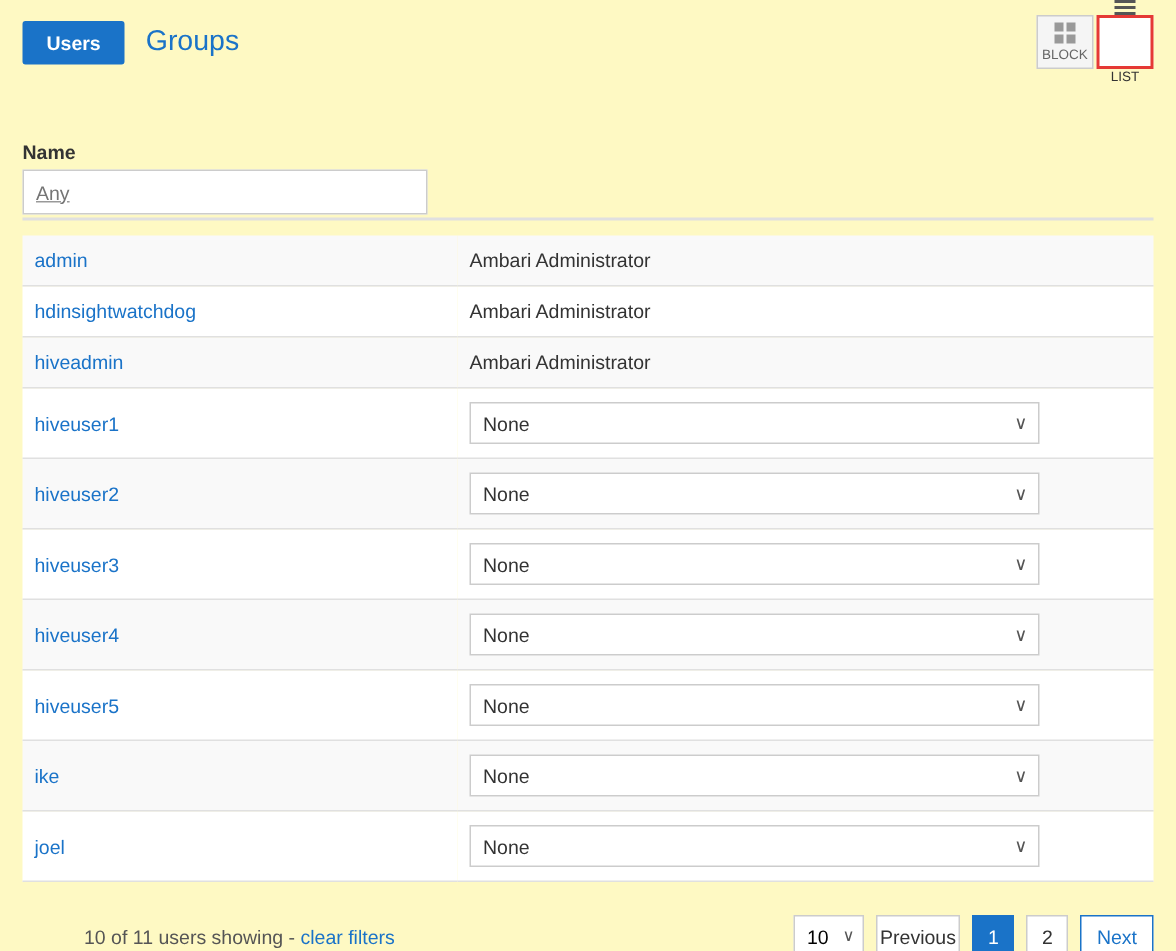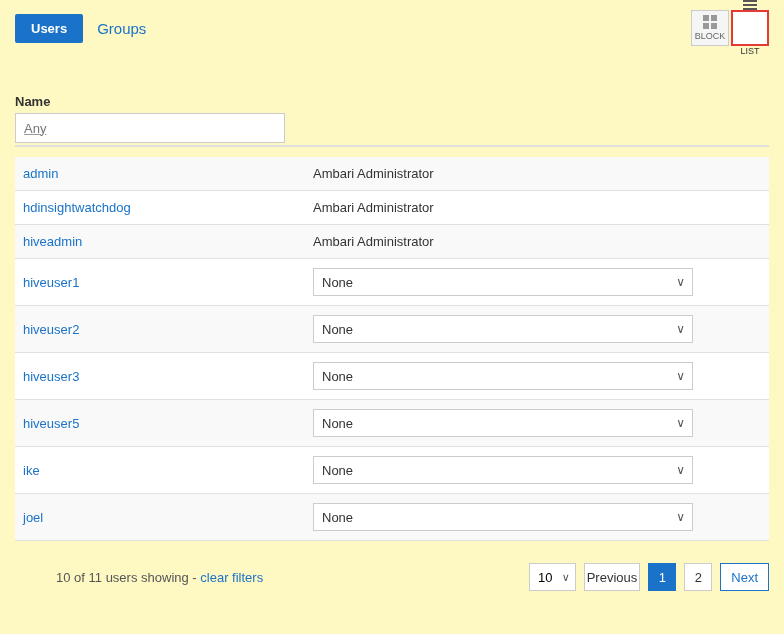--- a/index.html
+++ b/index.html
@@ -36,21 +36,21 @@
       background: #1a73c8;
       color: #fff;
       padding: 5px 14px;
       font-size: 13px;
       font-weight: bold;
       cursor: pointer;
       border-radius: 2px;
     }
     .tab-groups {
       color: #1a73c8;
-      font-size: 15px;
+      font-size: 19px;
       cursor: pointer;
       text-decoration: none;
       padding: 5px 6px;
     }
     .view-toggle {
       display: flex;
       align-items: center;
       gap: 2px;
       border-radius: 16px;
     }
@@ -363,20 +363,24 @@
         </tr>
         <tr>
           <td>hiveuser2</td>
           <td><div class="role-dropdown-wrapper"><select><option>None</option><option>Ambari Administrator</option></select></div></td>
         </tr>
         <tr>
           <td>hiveuser3</td>
           <td><div class="role-dropdown-wrapper"><select><option>None</option><option>Ambari Administrator</option></select></div></td>
         </tr>
         <tr>
+          <td>hiveuser4</td>
+          <td><div class="role-dropdown-wrapper"><select><option>None</option><option>Ambari Administrator</option></select></div></td>
+        </tr>
+        <tr>
           <td>hiveuser5</td>
           <td><div class="role-dropdown-wrapper"><select><option>None</option><option>Ambari Administrator</option></select></div></td>
         </tr>
         <tr>
           <td>ike</td>
           <td><div class="role-dropdown-wrapper"><select><option>None</option><option>Ambari Administrator</option></select></div></td>
         </tr>
         <tr>
           <td>joel</td>
           <td><div class="role-dropdown-wrapper"><select><option>None</option><option>Ambari Administrator</option></select></div></td>

